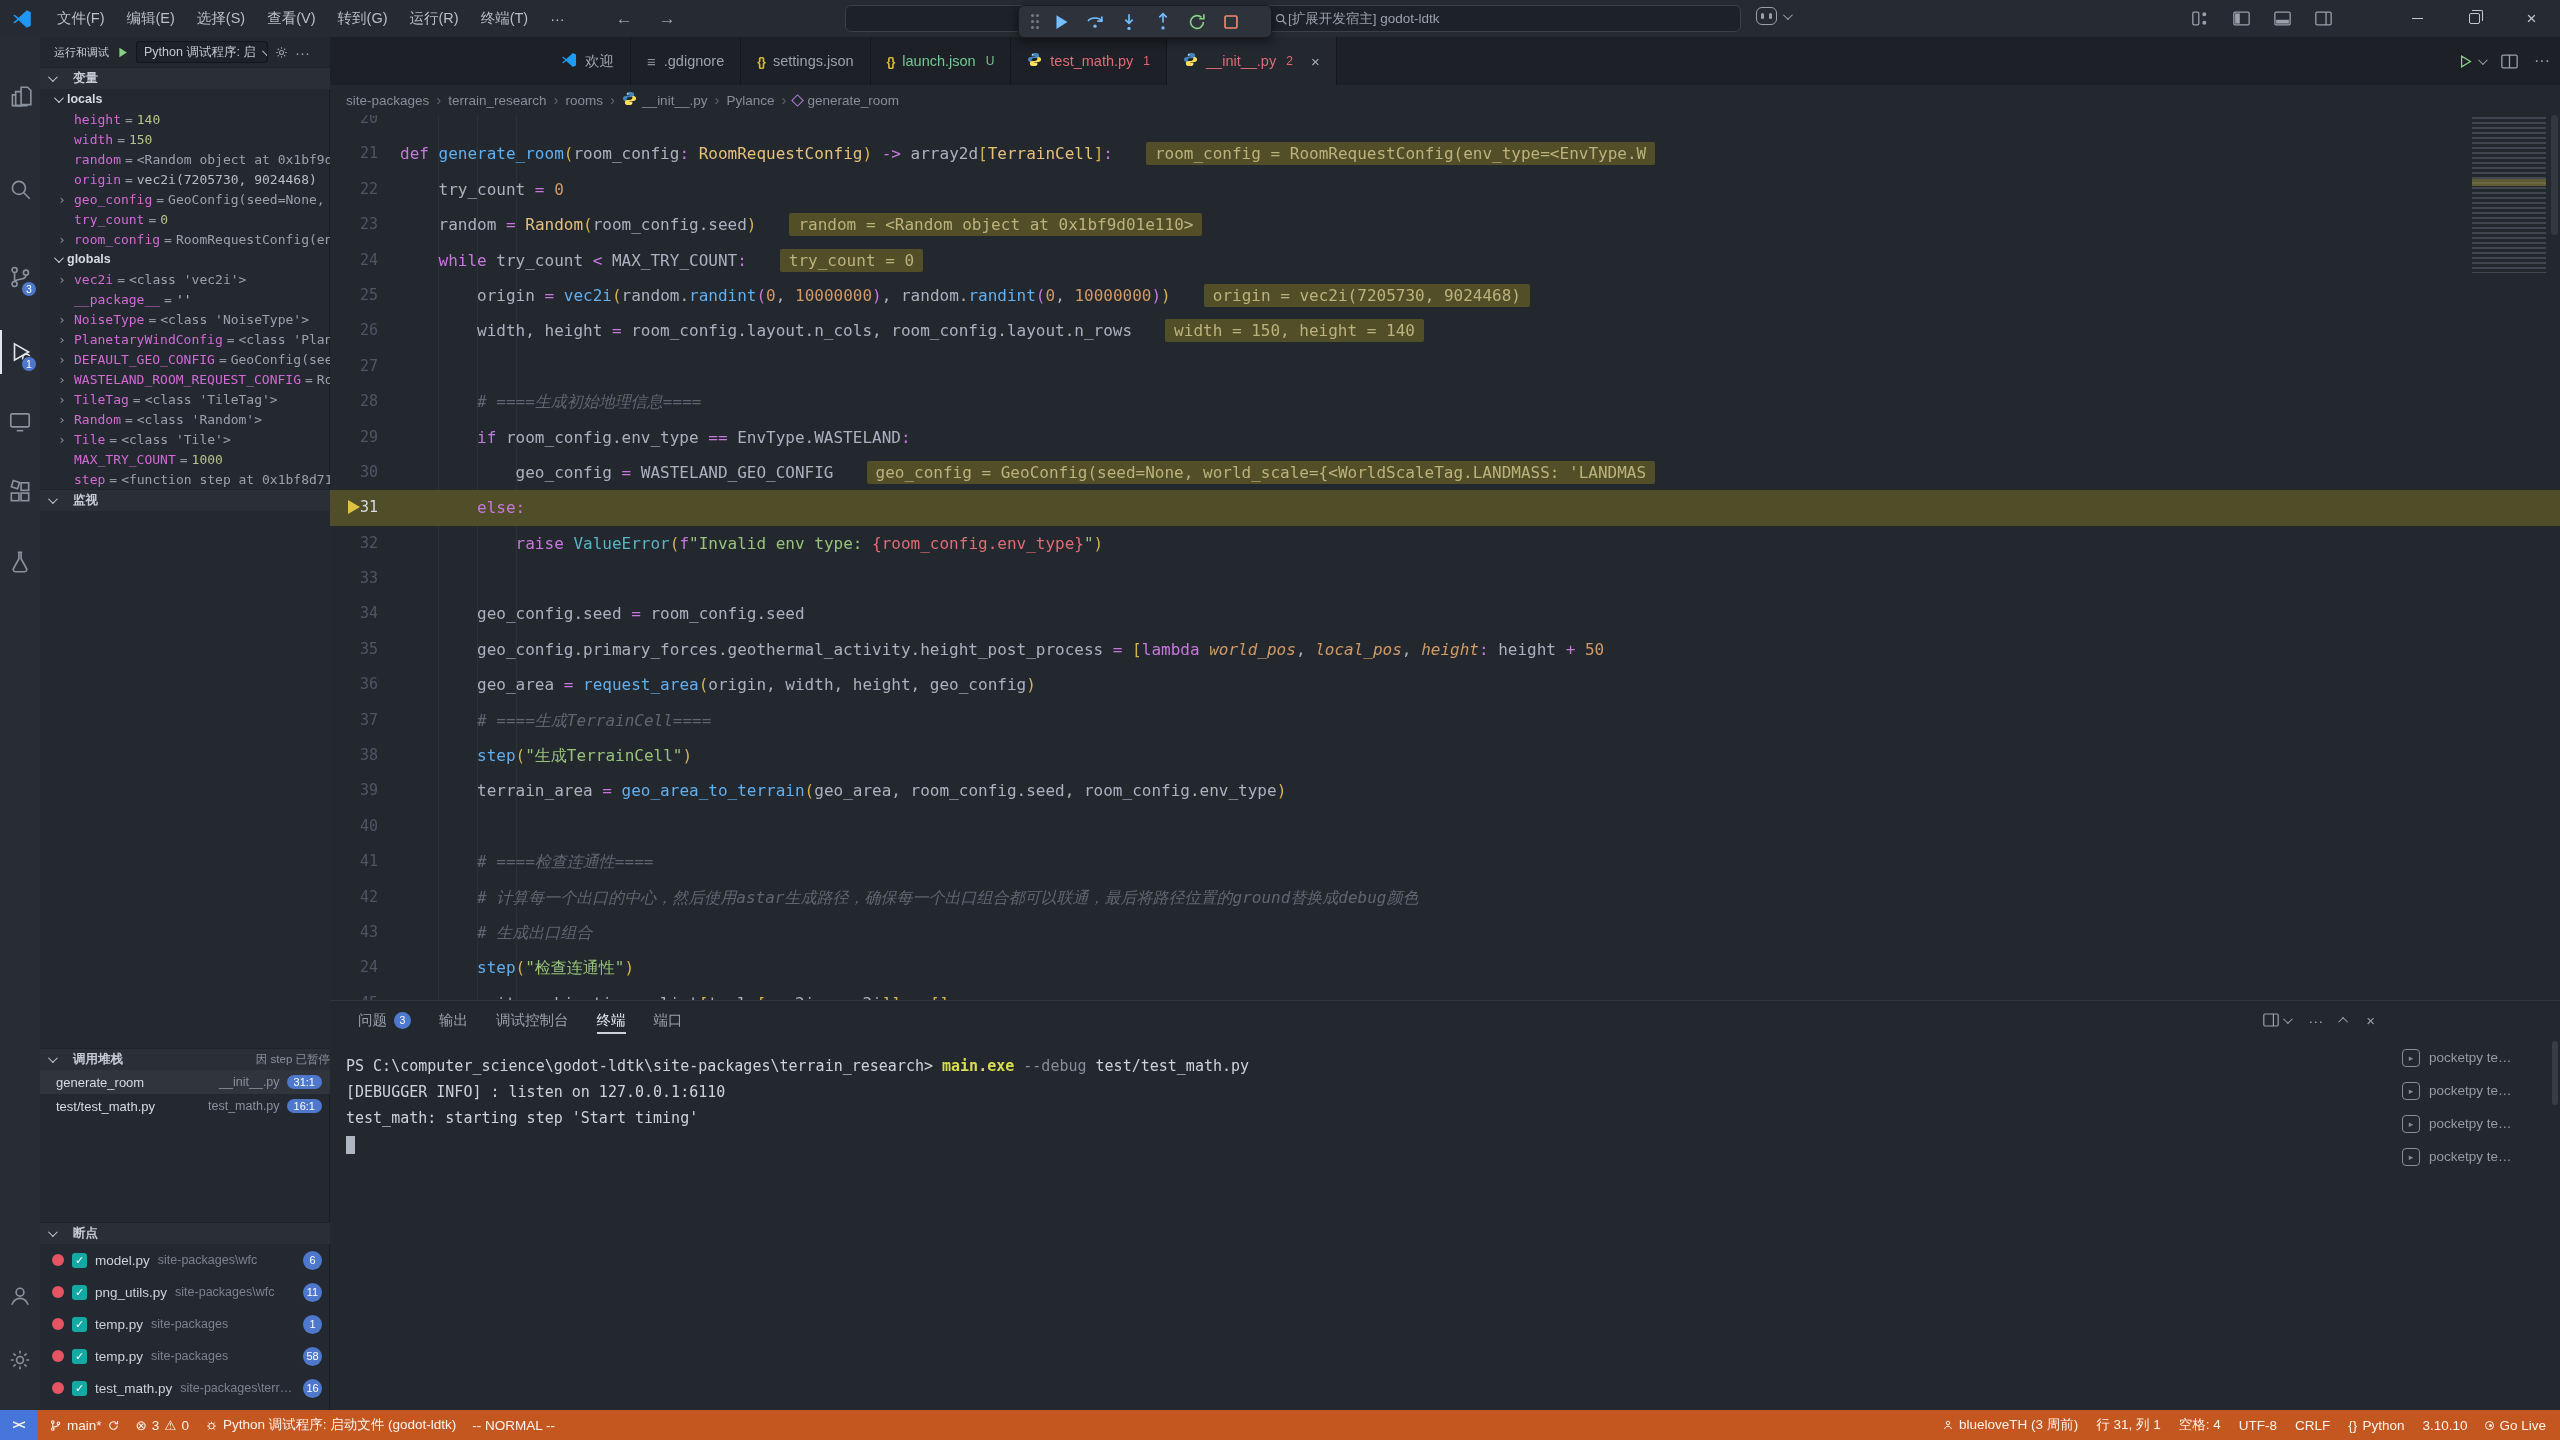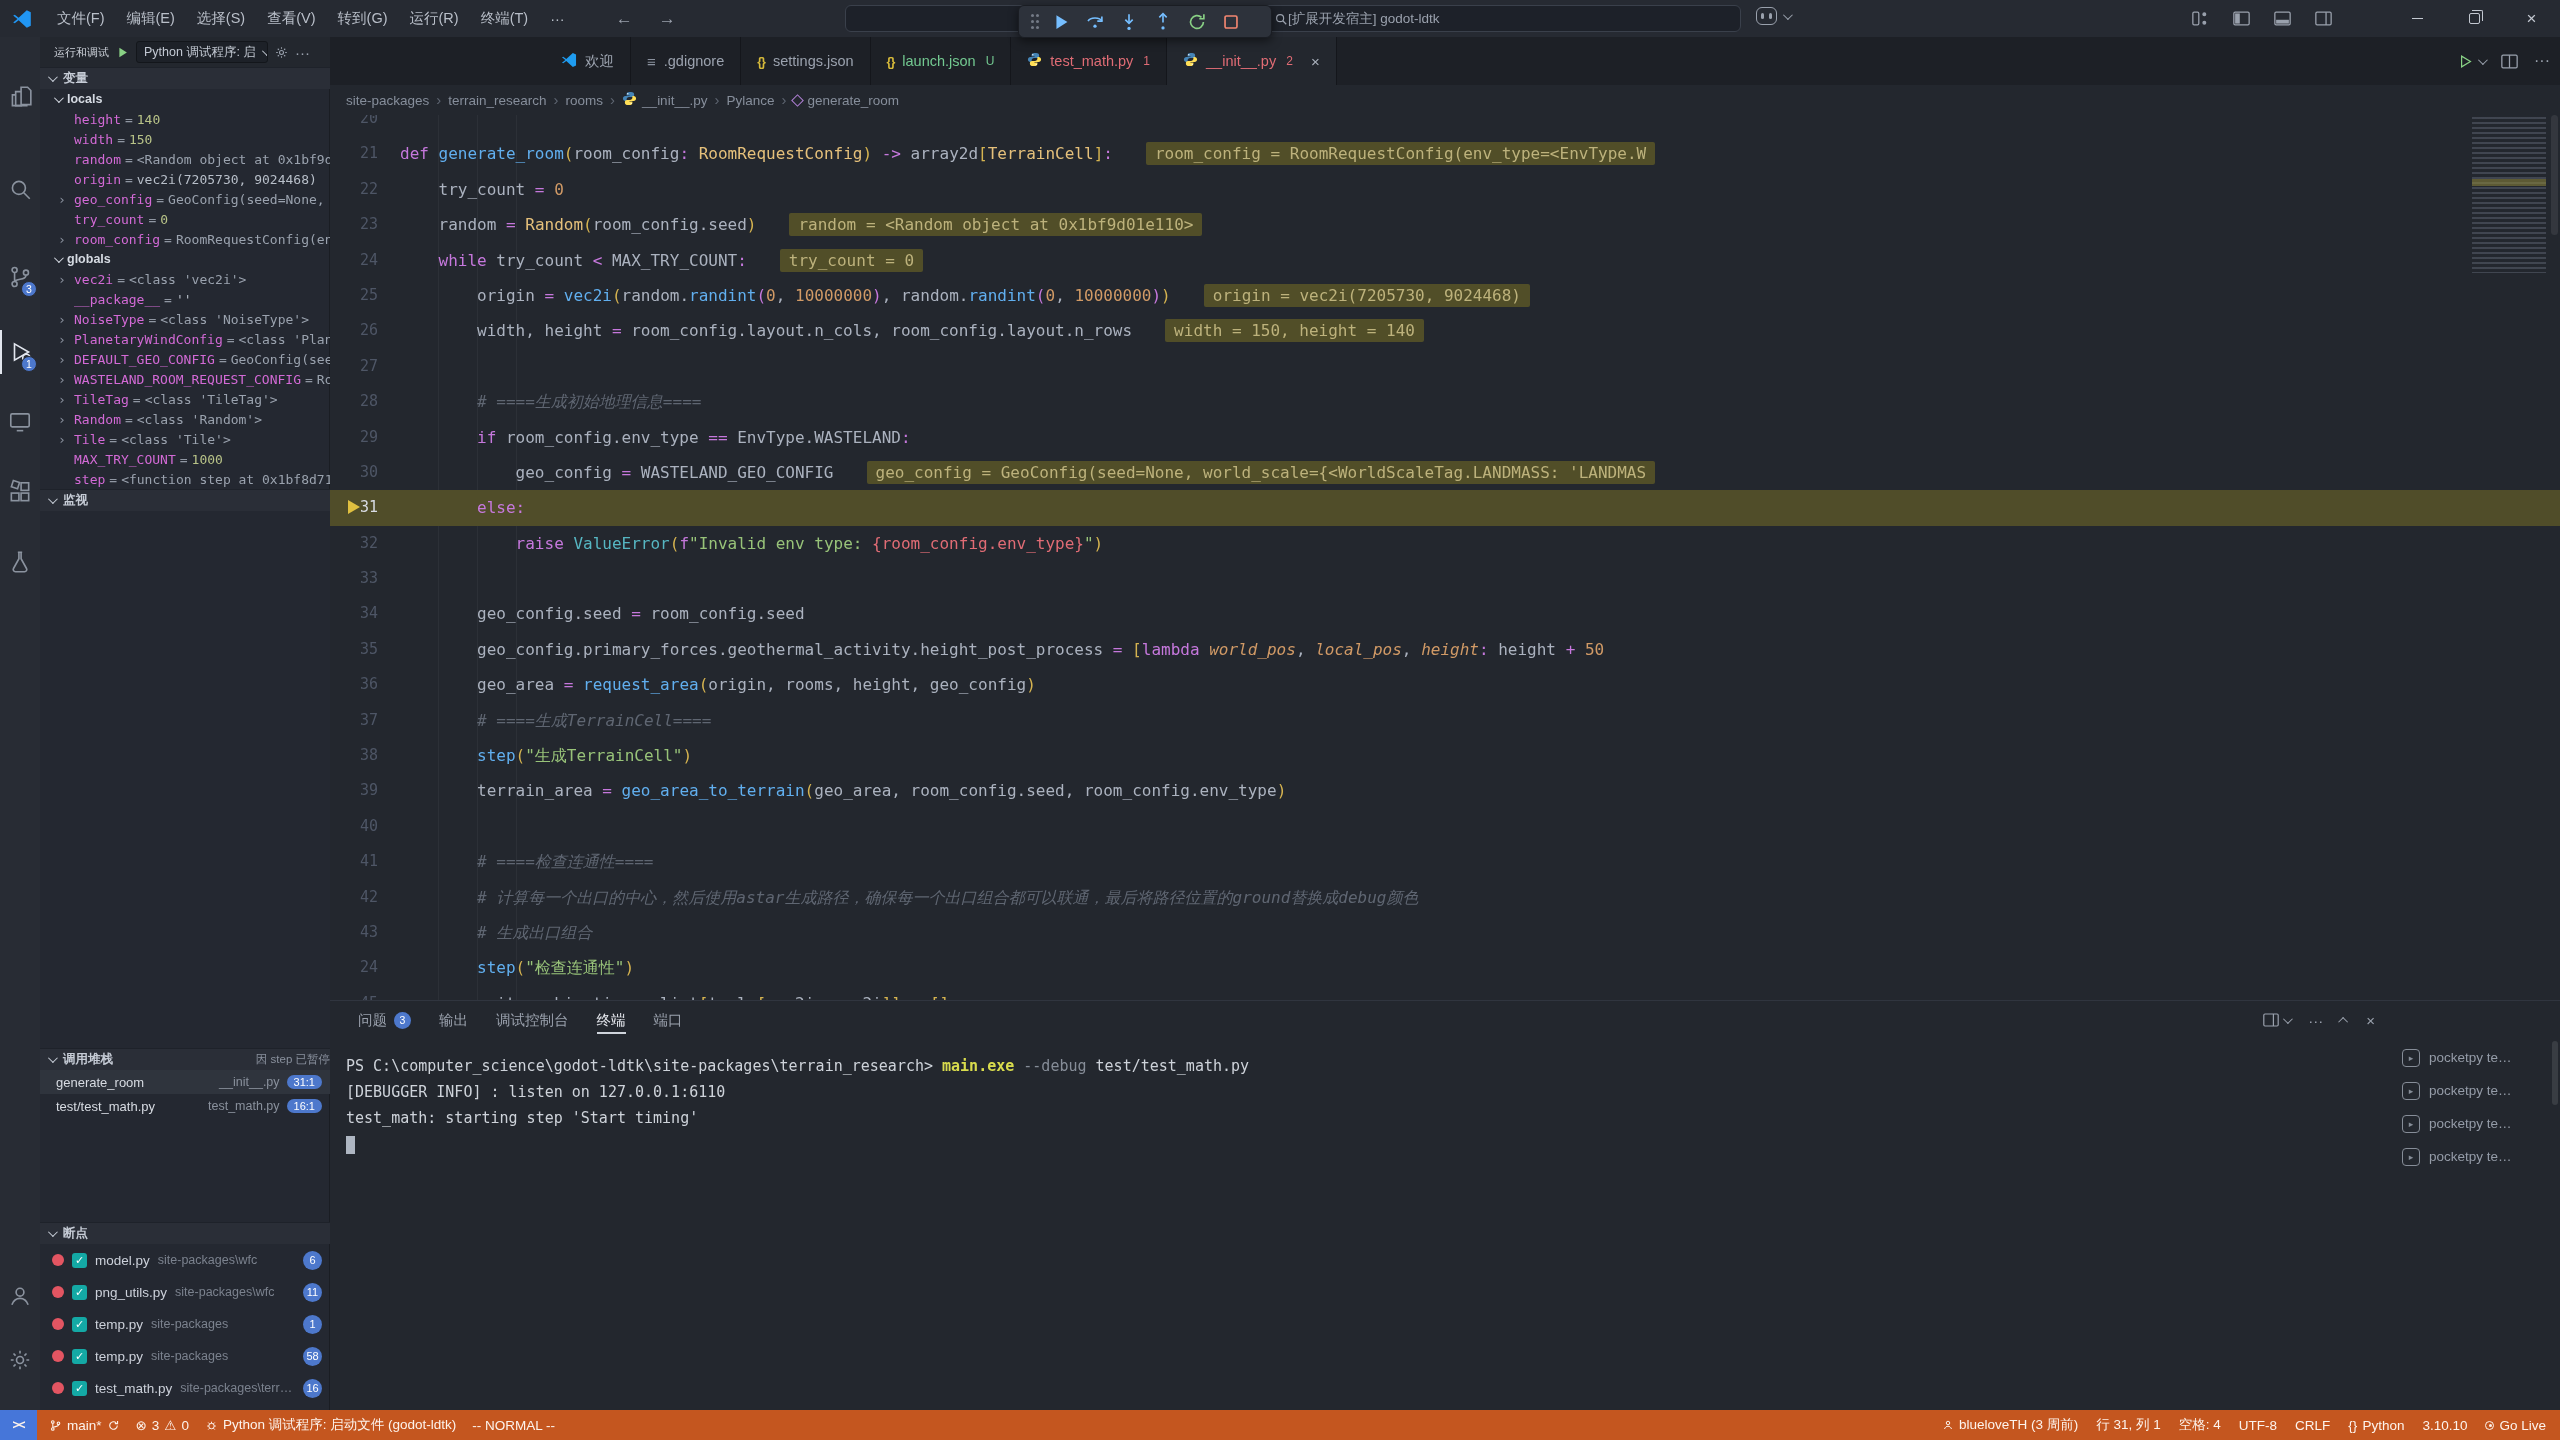--- a/index.html
+++ b/index.html
@@ -49,21 +49,21 @@
   .act-badge{position:absolute;right:3px;bottom:2px;min-width:16px;height:16px;border-radius:9px;background:#4d78cc;
     color:#fff;font-size:10.5px;display:flex;align-items:center;justify-content:center;padding:0 3px;border:1px solid #282c34}
 
   
   .sidebar{position:absolute;left:40px;top:37px;width:290px;height:1373px;background:#242831;border-right:1px solid #1a1d23;z-index:10}
   .run-row{position:absolute;left:0;top:0;width:290px;height:30px;display:flex;align-items:center;gap:6px;padding:0 6px 0 14px;background:#23272e}
   .run-title{color:#cfd4dc;font-size:11px;white-space:nowrap}
   .run-cfg{height:22px;background:#1d2128;border:1px solid #13161b;border-radius:3px;display:flex;align-items:center;
     gap:6px;padding:0 7px;color:#c3c9d3;font-size:12.5px;max-width:132px;overflow:hidden;white-space:nowrap}
   .icon-small{color:#9aa1ad;font-size:15px}
-  .sect{position:absolute;left:0;width:290px;height:22px;background:#2a2e37;display:flex;align-items:center;gap:8px;
+  .sect{position:absolute;left:0;width:290px;height:22px;background:#2a2e37;display:flex;align-items:center;gap:18px;
     padding-left:8px;color:#c6ccd6;font-size:12.5px;font-weight:bold;border-top:1px solid #1e222a}
   .sect .note{margin-left:auto;font-weight:normal;color:#8a919e;font-size:11.5px}
   .vars{position:absolute;left:0;top:52px;width:290px;height:400px;overflow:hidden;
     font-family:"DejaVu Sans Mono",monospace;font-size:13px}
   .vgroup{height:20px;display:flex;align-items:center;gap:6px;padding-left:14px;color:#d5dae2;
     font-family:"Liberation Sans",sans-serif;font-weight:bold;font-size:12.5px}
   .vrow{height:20px;display:flex;align-items:center;padding-left:34px;white-space:nowrap;overflow:hidden;position:relative}
   .vrow .vchev{position:absolute;left:18px;color:#8a919e;font-size:13px}
   .vname{color:#d36ad6}
   .veq{color:#9097a3;padding:0 4px}
@@ -621,21 +621,21 @@
           <div class="crow"><span class="g">26</span><span class="ct"><span class="tx">        width, height </span><span class="op">=</span><span class="tx"> room_config.layout.n_cols, room_config.layout.n_rows</span><span class="inl">width = 150, height = 140</span></span></div>
           <div class="crow"><span class="g">27</span><span class="ct"></span></div>
           <div class="crow"><span class="g">28</span><span class="ct"><span class="cm">        # ====生成初始地理信息====</span></span></div>
           <div class="crow"><span class="g">29</span><span class="ct"><span class="tx">        </span><span class="kw">if</span><span class="tx"> room_config.env_type </span><span class="op">==</span><span class="tx"> EnvType.WASTELAND</span><span class="op">:</span></span></div>
           <div class="crow"><span class="g">30</span><span class="ct"><span class="tx">            geo_config </span><span class="op">=</span><span class="tx"> WASTELAND_GEO_CONFIG</span><span class="inl">geo_config = GeoConfig(seed=None, world_scale={&lt;WorldScaleTag.LANDMASS: 'LANDMAS</span></span></div>
           <div class="crow cur"><span class="g">31</span><span class="ct"><span class="tx">        </span><span class="kw">else</span><span class="op">:</span></span></div>
           <div class="crow"><span class="g">32</span><span class="ct"><span class="tx">            </span><span class="kw">raise</span><span class="tx"> </span><span class="cy">ValueError</span><span class="b1">(</span><span class="kw">f</span><span class="st">"Invalid env type: </span><span class="mg">{room_config.env_type}</span><span class="st">"</span><span class="b1">)</span></span></div>
           <div class="crow"><span class="g">33</span><span class="ct"></span></div>
           <div class="crow"><span class="g">34</span><span class="ct"><span class="tx">        geo_config.seed </span><span class="op">=</span><span class="tx"> room_config.seed</span></span></div>
           <div class="crow"><span class="g">35</span><span class="ct"><span class="tx">        geo_config.primary_forces.geothermal_activity.height_post_process </span><span class="op">=</span><span class="tx"> </span><span class="b1">[</span><span class="kw">lambda</span><span class="tx"> </span><span class="it">world_pos</span><span class="tx">, </span><span class="it">local_pos</span><span class="tx">, </span><span class="it">height</span><span class="op">:</span><span class="tx"> height </span><span class="op">+</span><span class="tx"> </span><span class="nu">50</span></span></div>
-          <div class="crow"><span class="g">36</span><span class="ct"><span class="tx">        geo_area </span><span class="op">=</span><span class="tx"> </span><span class="fn">request_area</span><span class="b1">(</span><span class="tx">origin, rooms, height, geo_config</span><span class="b1">)</span></span></div>
+          <div class="crow"><span class="g">36</span><span class="ct"><span class="tx">        geo_area </span><span class="op">=</span><span class="tx"> </span><span class="fn">request_area</span><span class="b1">(</span><span class="tx">origin, width, height, geo_config</span><span class="b1">)</span></span></div>
           <div class="crow"><span class="g">37</span><span class="ct"><span class="cm">        # ====生成TerrainCell====</span></span></div>
           <div class="crow"><span class="g">38</span><span class="ct"><span class="tx">        </span><span class="fn">step</span><span class="b1">(</span><span class="st">"生成TerrainCell"</span><span class="b1">)</span></span></div>
           <div class="crow"><span class="g">39</span><span class="ct"><span class="tx">        terrain_area </span><span class="op">=</span><span class="tx"> </span><span class="fn">geo_area_to_terrain</span><span class="b1">(</span><span class="tx">geo_area, room_config.seed, room_config.env_type</span><span class="b1">)</span></span></div>
           <div class="crow"><span class="g">40</span><span class="ct"></span></div>
           <div class="crow"><span class="g">41</span><span class="ct"><span class="cm">        # ====检查连通性====</span></span></div>
           <div class="crow"><span class="g">42</span><span class="ct"><span class="cm">        # 计算每一个出口的中心，然后使用astar生成路径，确保每一个出口组合都可以联通，最后将路径位置的ground替换成debug颜色</span></span></div>
           <div class="crow"><span class="g">43</span><span class="ct"><span class="cm">        # 生成出口组合</span></span></div>
           <div class="crow"><span class="g">24</span><span class="ct"><span class="tx">        </span><span class="fn">step</span><span class="b1">(</span><span class="st">"检查连通性"</span><span class="b1">)</span></span></div>
           <div class="crow"><span class="g">45</span><span class="ct"><span class="tx">        exit_combinations</span><span class="op">:</span><span class="tx"> list</span><span class="b1">[</span><span class="tx">tuple</span><span class="b1">[</span><span class="tx">vec2i, vec2i</span><span class="b1">]</span><span class="b1">]</span><span class="tx"> </span><span class="op">=</span><span class="tx"> </span><span class="b1">[]</span></span></div>
         </div>

